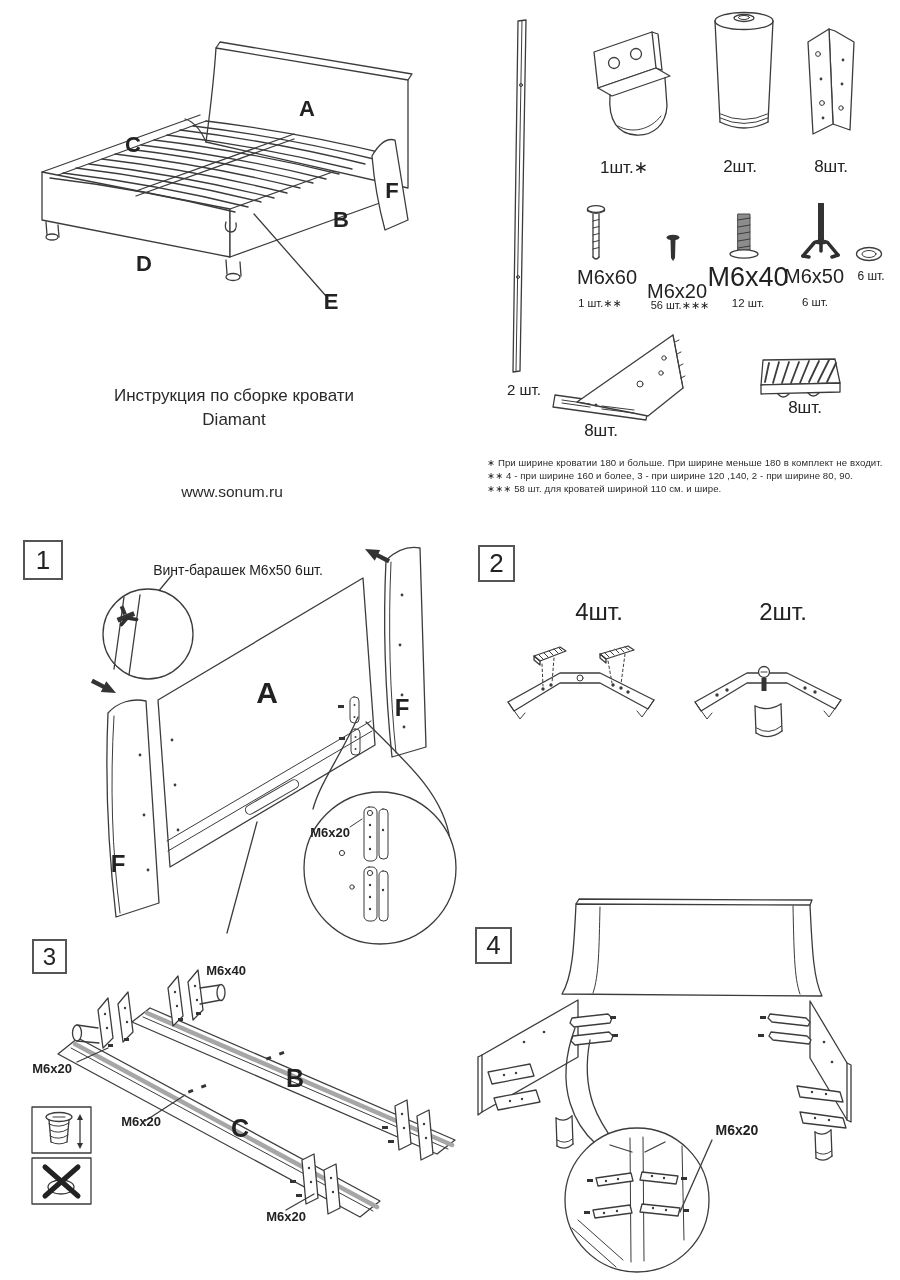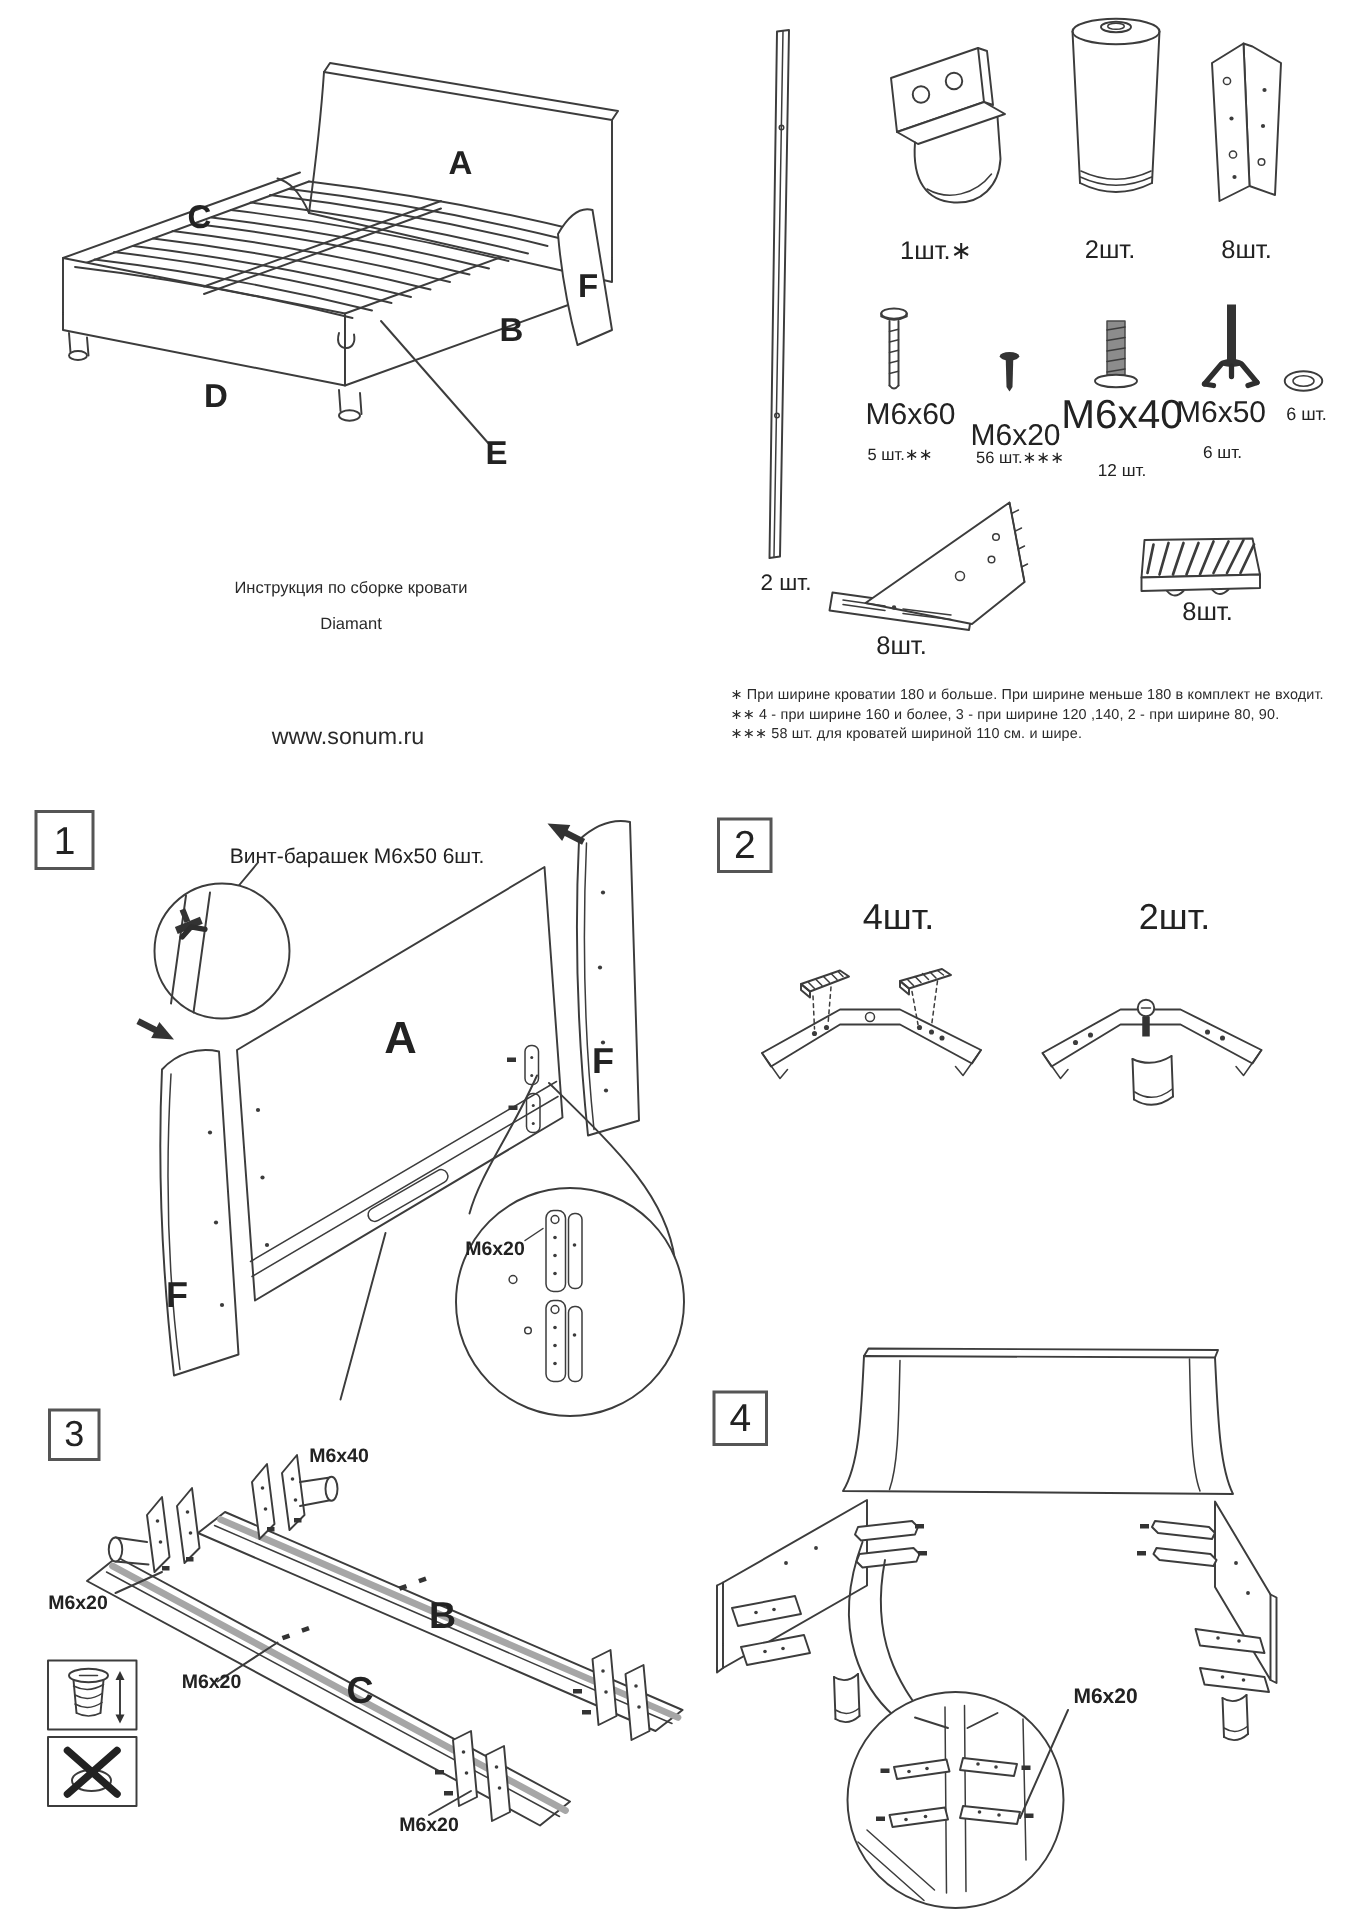--- a/index.html
+++ b/index.html
@@ -15,21 +15,21 @@
   .art .gs{stroke:#a6a6a6;stroke-width:4.5}
   .art .dsh{stroke-dasharray:2.5 2.6}
   .art .thkd{stroke:#2e2e2e;stroke-width:3.5}
   .art .xln{stroke:#222;stroke-width:5}
   .art .gray40{fill:#8c8c8c;stroke:#4a4a4a;stroke-width:1}
   .lbl{position:absolute;transform:translate(-50%,-50%);white-space:nowrap;color:#222}
   .lt{font-weight:600}
   .foot{position:absolute;font-size:9.6px;color:#2b2b2b;white-space:nowrap;letter-spacing:.1px}
   .stepnum{position:absolute;border:2px solid #555;background:#fff;box-sizing:border-box;
            display:flex;align-items:center;justify-content:center;font-size:26px;color:#222}
-  .title{position:absolute;transform:translateX(-50%);white-space:nowrap;font-size:11px;color:#2a2a2a}
+  .title{position:absolute;transform:translateX(-50%);white-space:nowrap;font-size:17px;color:#2a2a2a}
 </style>
 </head>
 <body>
 
 <div class="page">
 
   <svg class="art" style="left:20px;top:20px" width="440" height="330" viewBox="0 0 440 330">
     <g>
       <path d="M22,152 L180,95"></path>
       <path d="M30,158 L186,101"></path>
@@ -152,23 +152,23 @@
   <svg class="art" style="left:854px;top:244px" width="30" height="20" viewBox="0 0 30 20">
     <ellipse cx="15" cy="10" rx="12.5" ry="6.5"></ellipse>
       <ellipse class="w1" cx="15" cy="10" rx="7" ry="3.5"></ellipse>
   </svg>
 
   <div class="lbl" style="left:607px;top:277px;font-size:20px">М6х60</div>
   <div class="lbl" style="left:677px;top:291px;font-size:20px">М6х20</div>
   <div class="lbl" style="left:748px;top:277px;font-size:27px">М6х40</div>
   <div class="lbl" style="left:814px;top:276px;font-size:20px">М6х50</div>
   <div class="lbl" style="left:871px;top:276px;font-size:12px">6 шт.</div>
-  <div class="lbl" style="left:600px;top:303px;font-size:11px">5 шт.∗∗</div>
+  <div class="lbl" style="left:600px;top:303px;font-size:11px">1 шт.∗∗</div>
   <div class="lbl" style="left:680px;top:305px;font-size:11px">56 шт.∗∗∗</div>
-  <div class="lbl" style="left:748px;top:314px;font-size:11.5px">12 шт.</div>
+  <div class="lbl" style="left:748px;top:303px;font-size:11.5px">12 шт.</div>
   <div class="lbl" style="left:815px;top:302px;font-size:11.5px">6 шт.</div>
 
   <svg class="art" style="left:548px;top:328px" width="145" height="100" viewBox="0 0 145 100">
     <path class="wht" d="M7,67 L100,80 L98,92 L5,79 Z"></path>
     <path class="wht" d="M29,74 L125,7 L135,60 L100,88 Z"></path>
     <path class="w1" d="M125,7 L135,60 M127,14 L131,12 M129,26 L133,24 M131,38 L135,36 M133,50 L137,48"></path>
     <circle class="w1" cx="116" cy="30" r="2.2"></circle>
       <circle class="w1" cx="113" cy="45" r="2.2"></circle>
     <circle class="w1" cx="92" cy="56" r="3"></circle>
     <path class="w1" d="M14,72 L42,76 M14,75 L42,79 M54,78 L86,82 M54,81 L86,85"></path>

